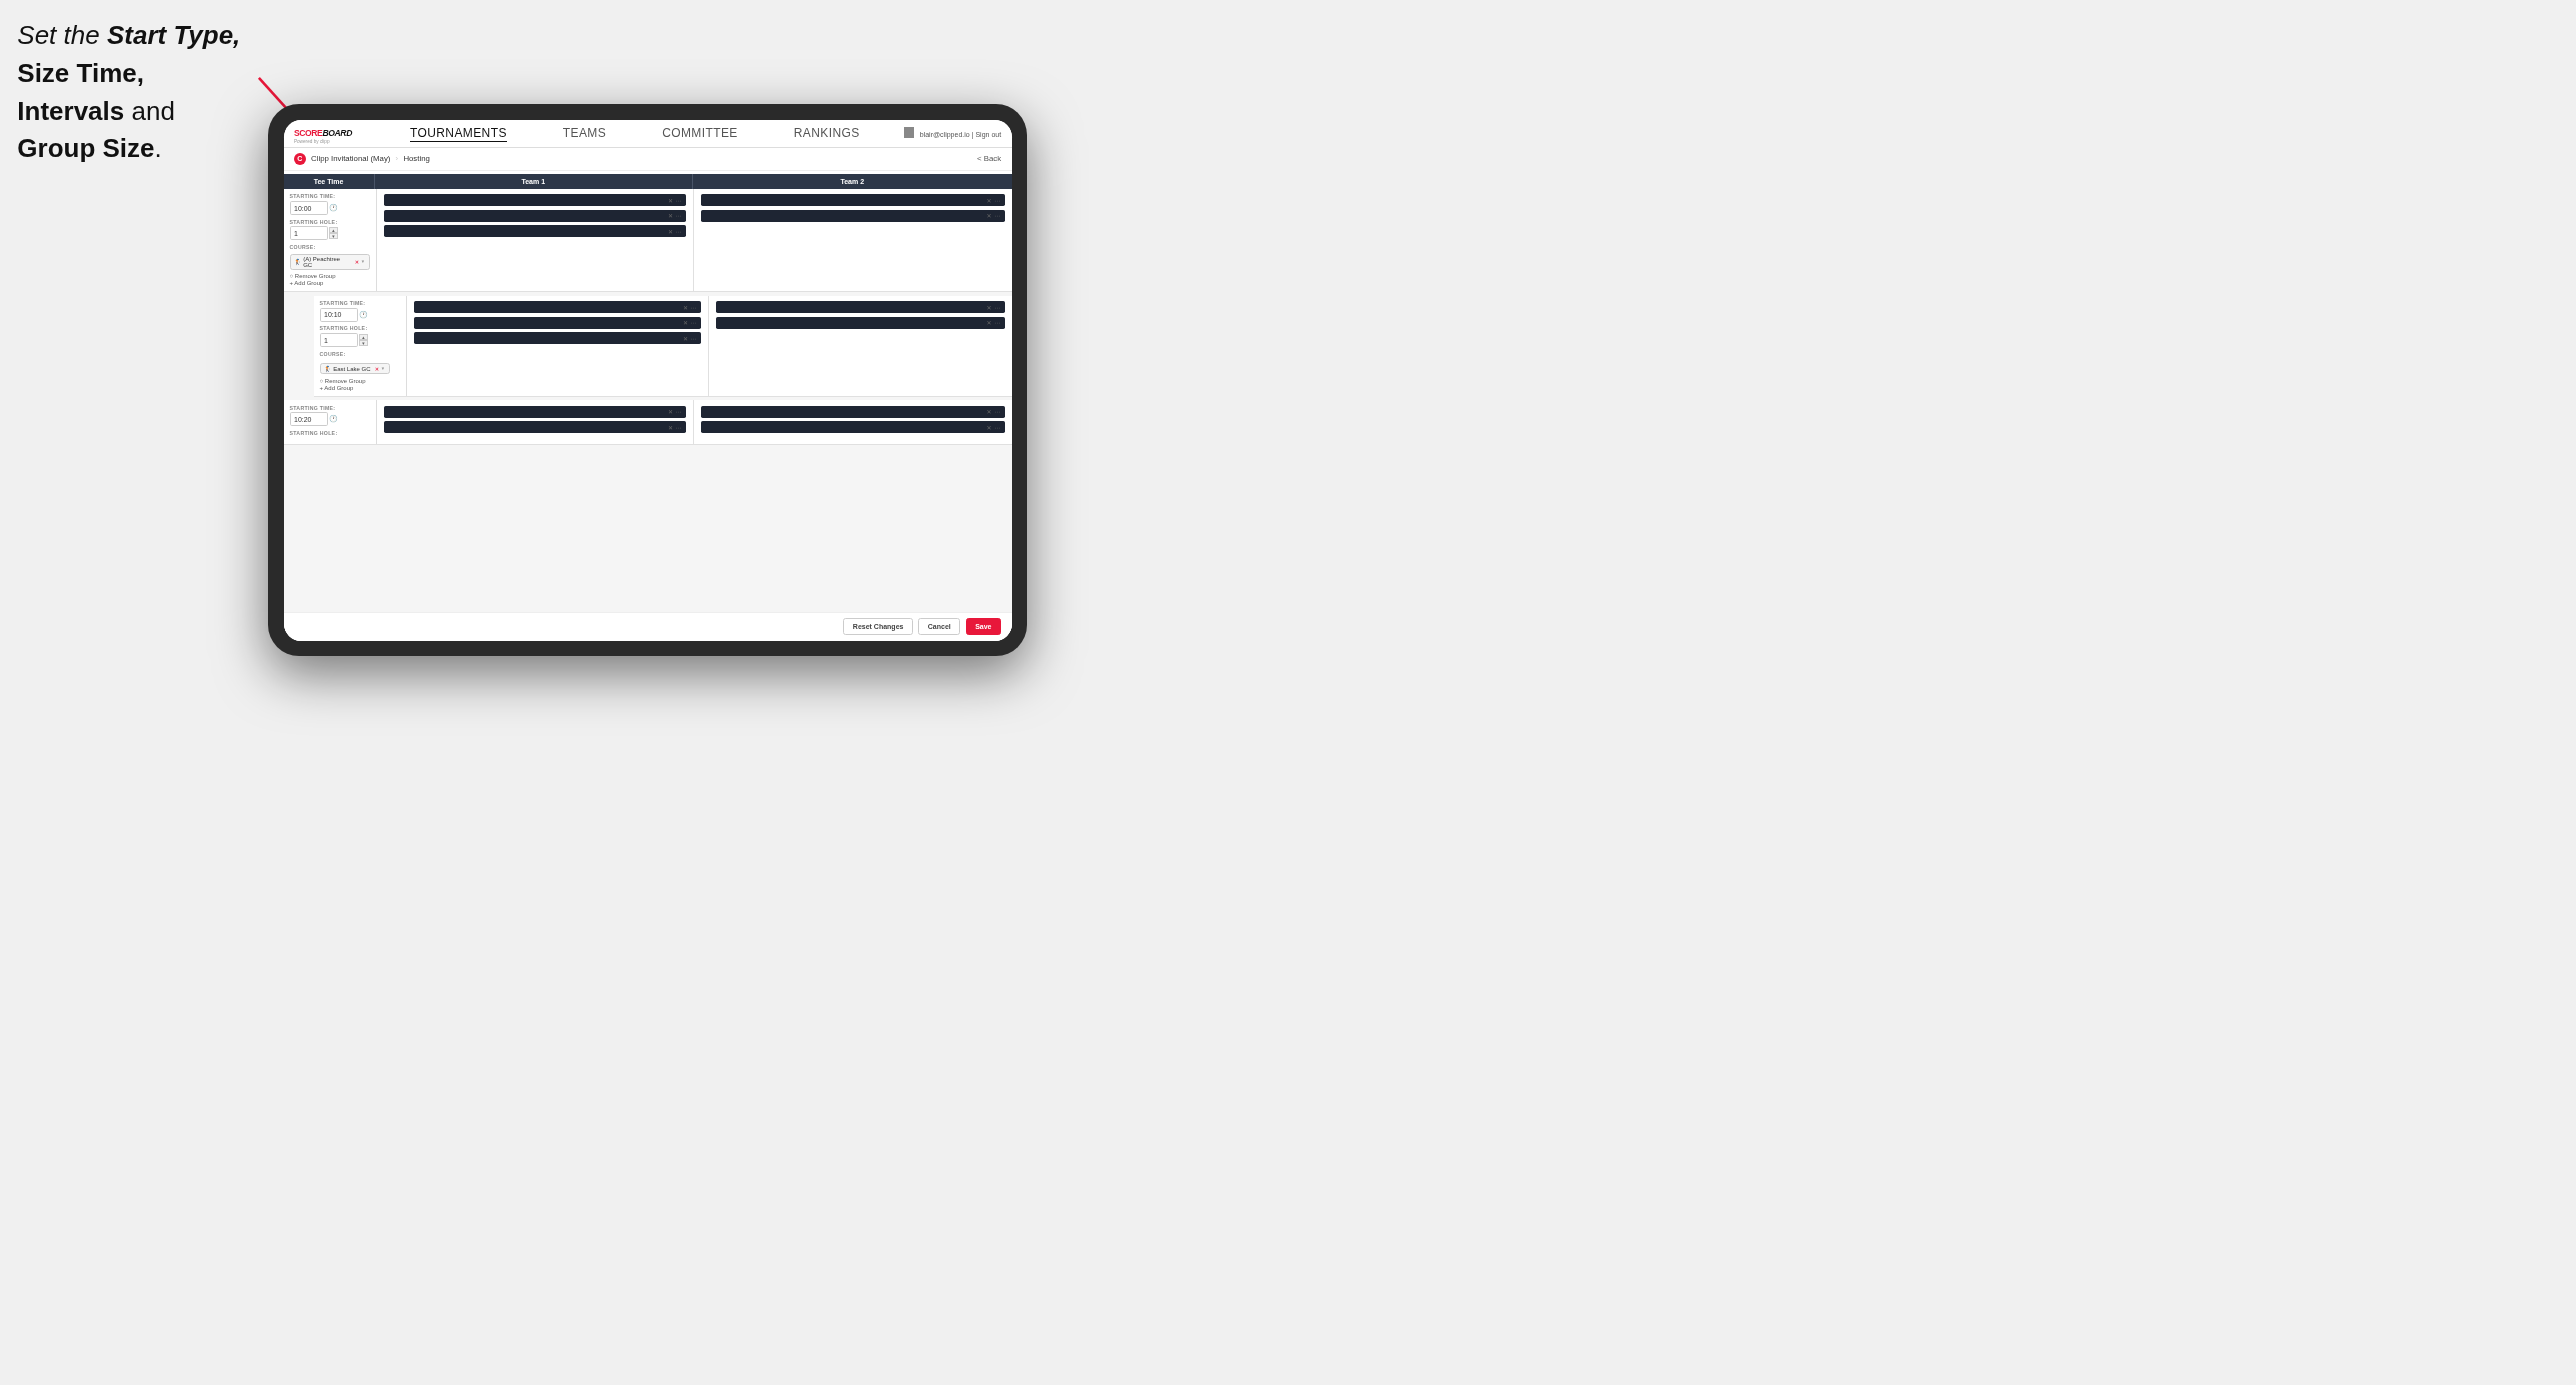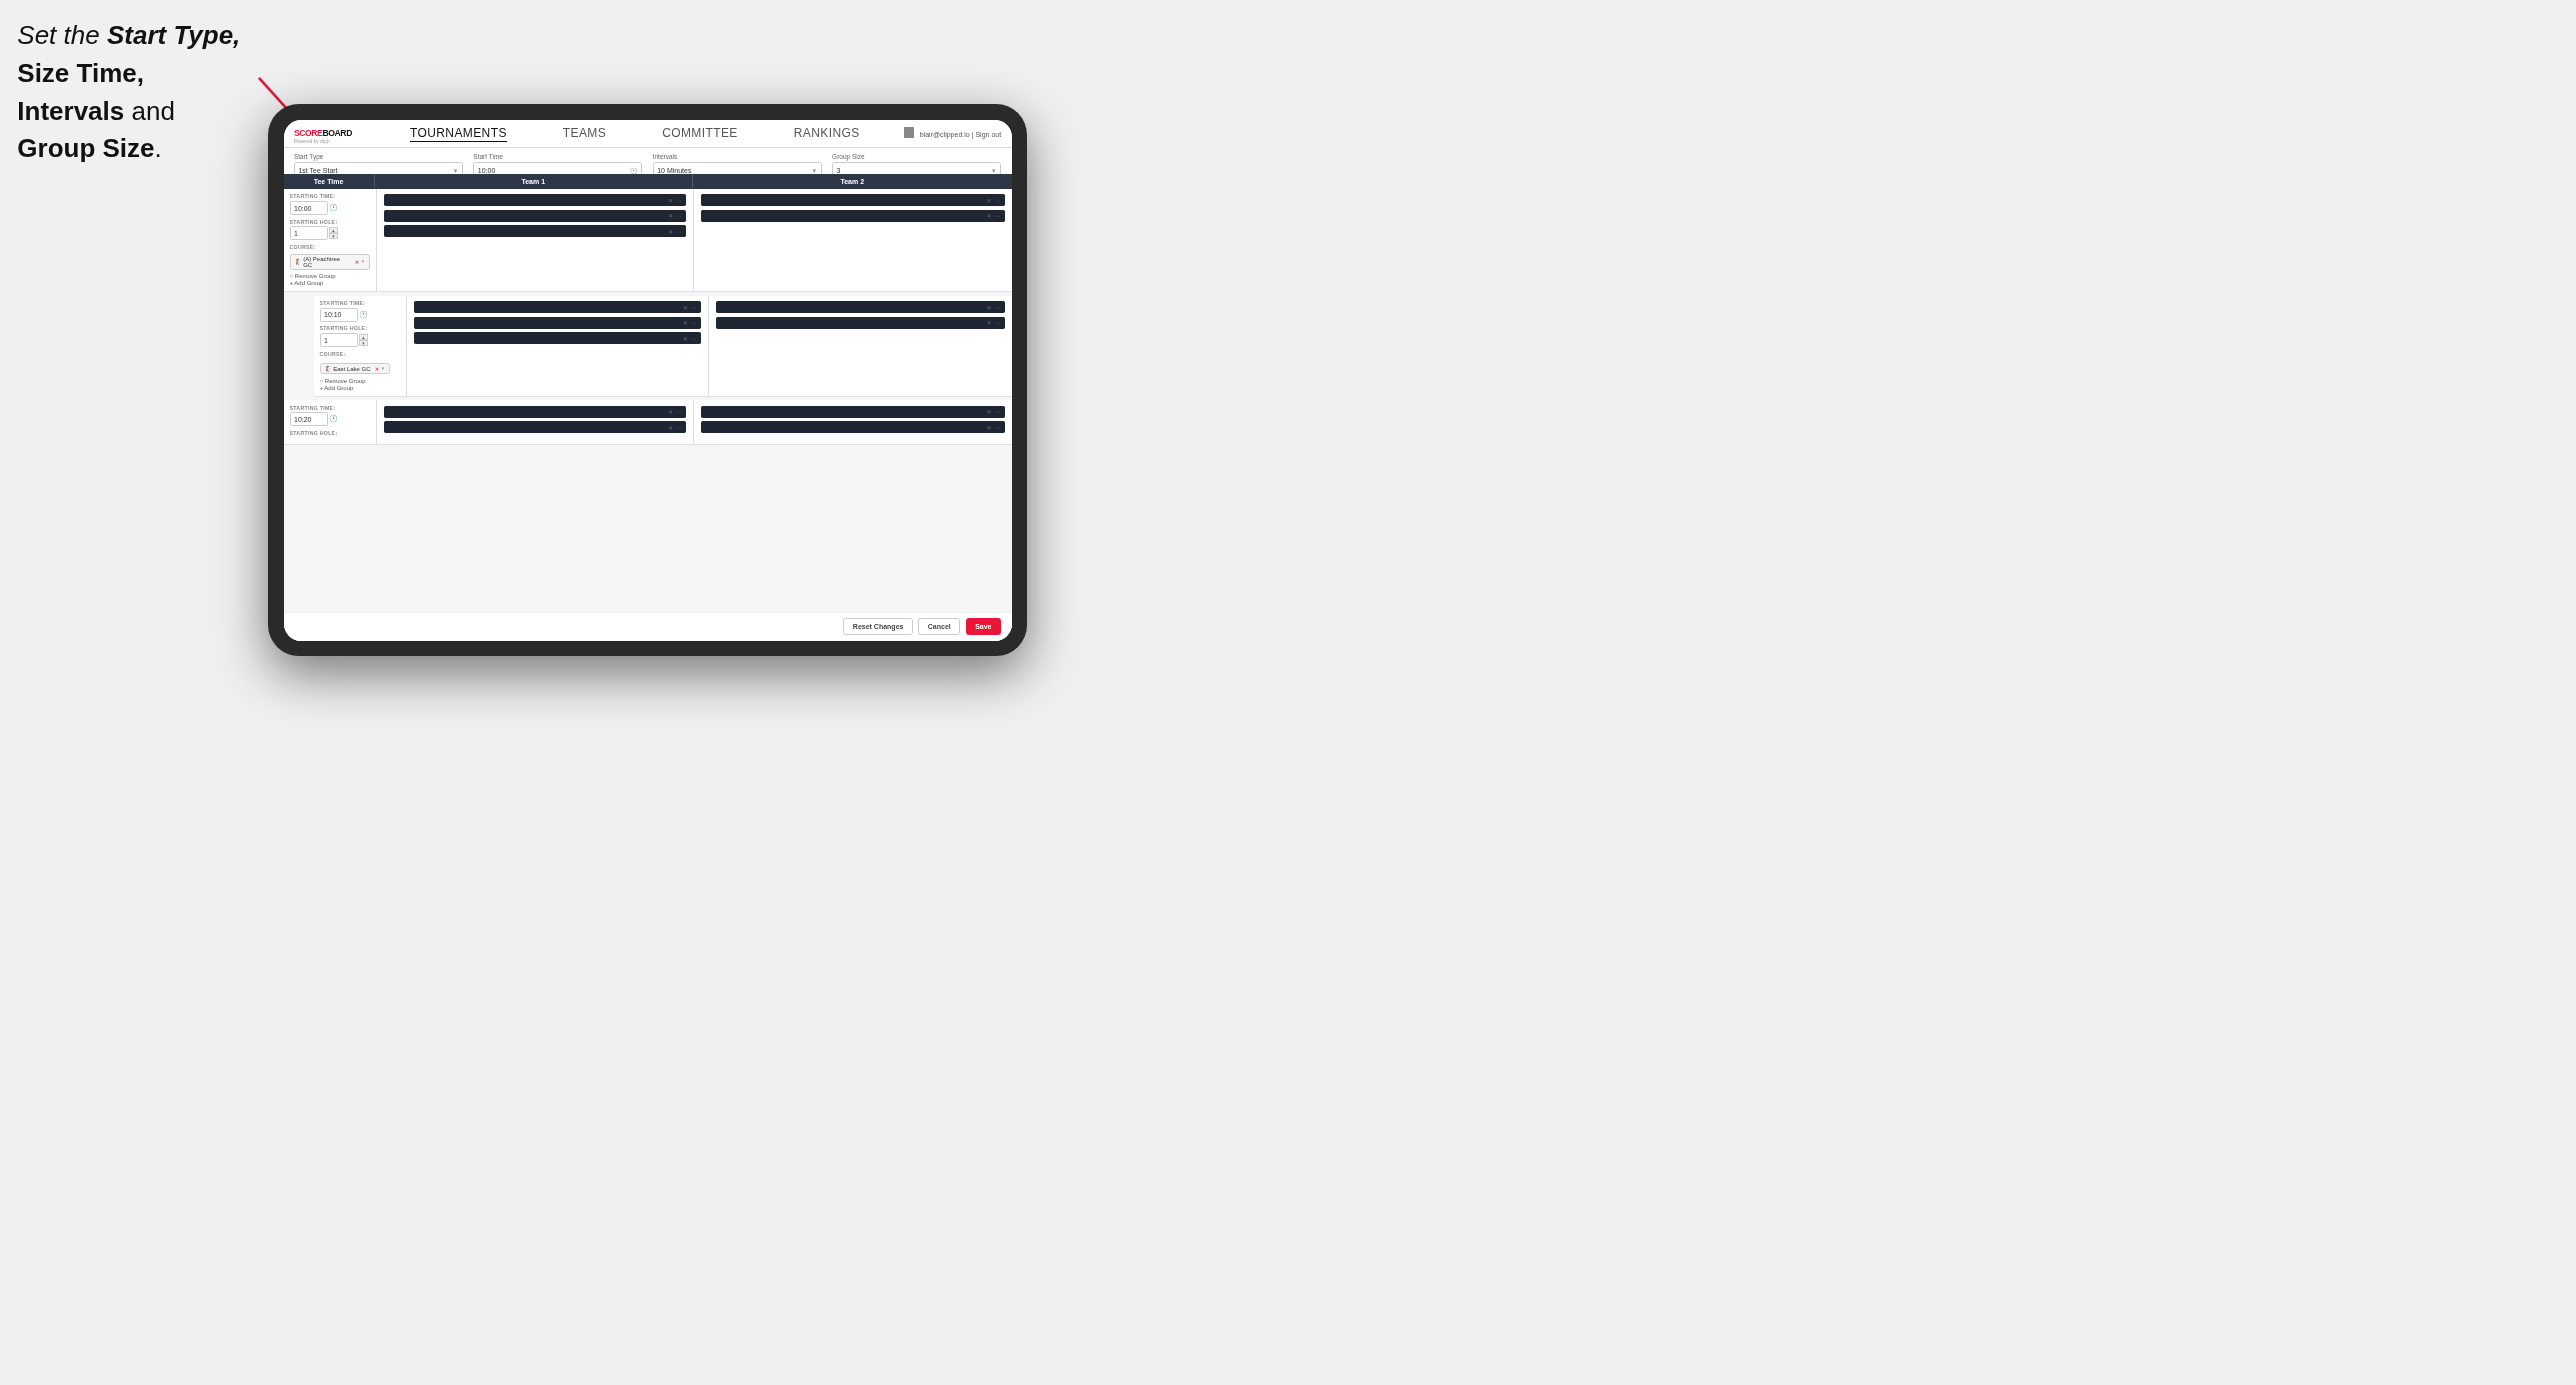--- a/index.html
+++ b/index.html
@@ -374,38 +374,47 @@
   </defs>
   <line x1="30" y1="30" x2="170" y2="185" stroke="#e8173a" stroke-width="3" marker-end="url(#arrowhead)"></line>
 </svg>
 
 <div class="tablet-outer">
   <div class="tablet-screen">
 
     <div class="nav-bar">
       <div style="margin-right:14px;">
         <span style="font-size:8.6px; font-weight:900; letter-spacing:-0.4px;">
-          <span style="color:#e8173a;">SCORE</span><span style="color:#111;">BOARD</span>
+          <span style="color:#e8173a;">SCORE</span><span style="color:#111;font-style:italic;">BOARD</span>
         </span>
         <span style="display:block; font-size:4.7px; color:#999;">Powered by clipp</span>
       </div>
       <div class="nav-tabs">
         <span class="nav-tab active">TOURNAMENTS</span>
         <span class="nav-tab">TEAMS</span>
         <span class="nav-tab">COMMITTEE</span>
         <span class="nav-tab">RANKINGS</span>
       </div>
       <div class="nav-right">
         <span style="display:inline-block; width:10.4px; height:10.4px; background:#888; border-radius:50; margin-right:3.5px;"></span>
         <span>blair@clipped.io</span>
         <span> | </span>
         <span style="cursor:pointer;">Sign out</span>
       </div>
     </div>
 
+    <div class="breadcrumb-bar">
+      <div class="breadcrumb-left">
+        <div class="breadcrumb-logo">C</div>
+        <span>Clipp Invitational (May)</span>
+        <span style="color:#ccc;">›</span>
+        <span>Hosting</span>
+      </div>
+      <span class="breadcrumb-back">&lt; Back</span>
+    </div>
 
     <div class="controls-row">
       <div class="control-group">
         <span class="control-label">Start Type</span>
         <div class="control-select">
           <span>1st Tee Start</span>
           <span class="select-arrow">▼</span>
         </div>
       </div>
       <div class="control-group">

